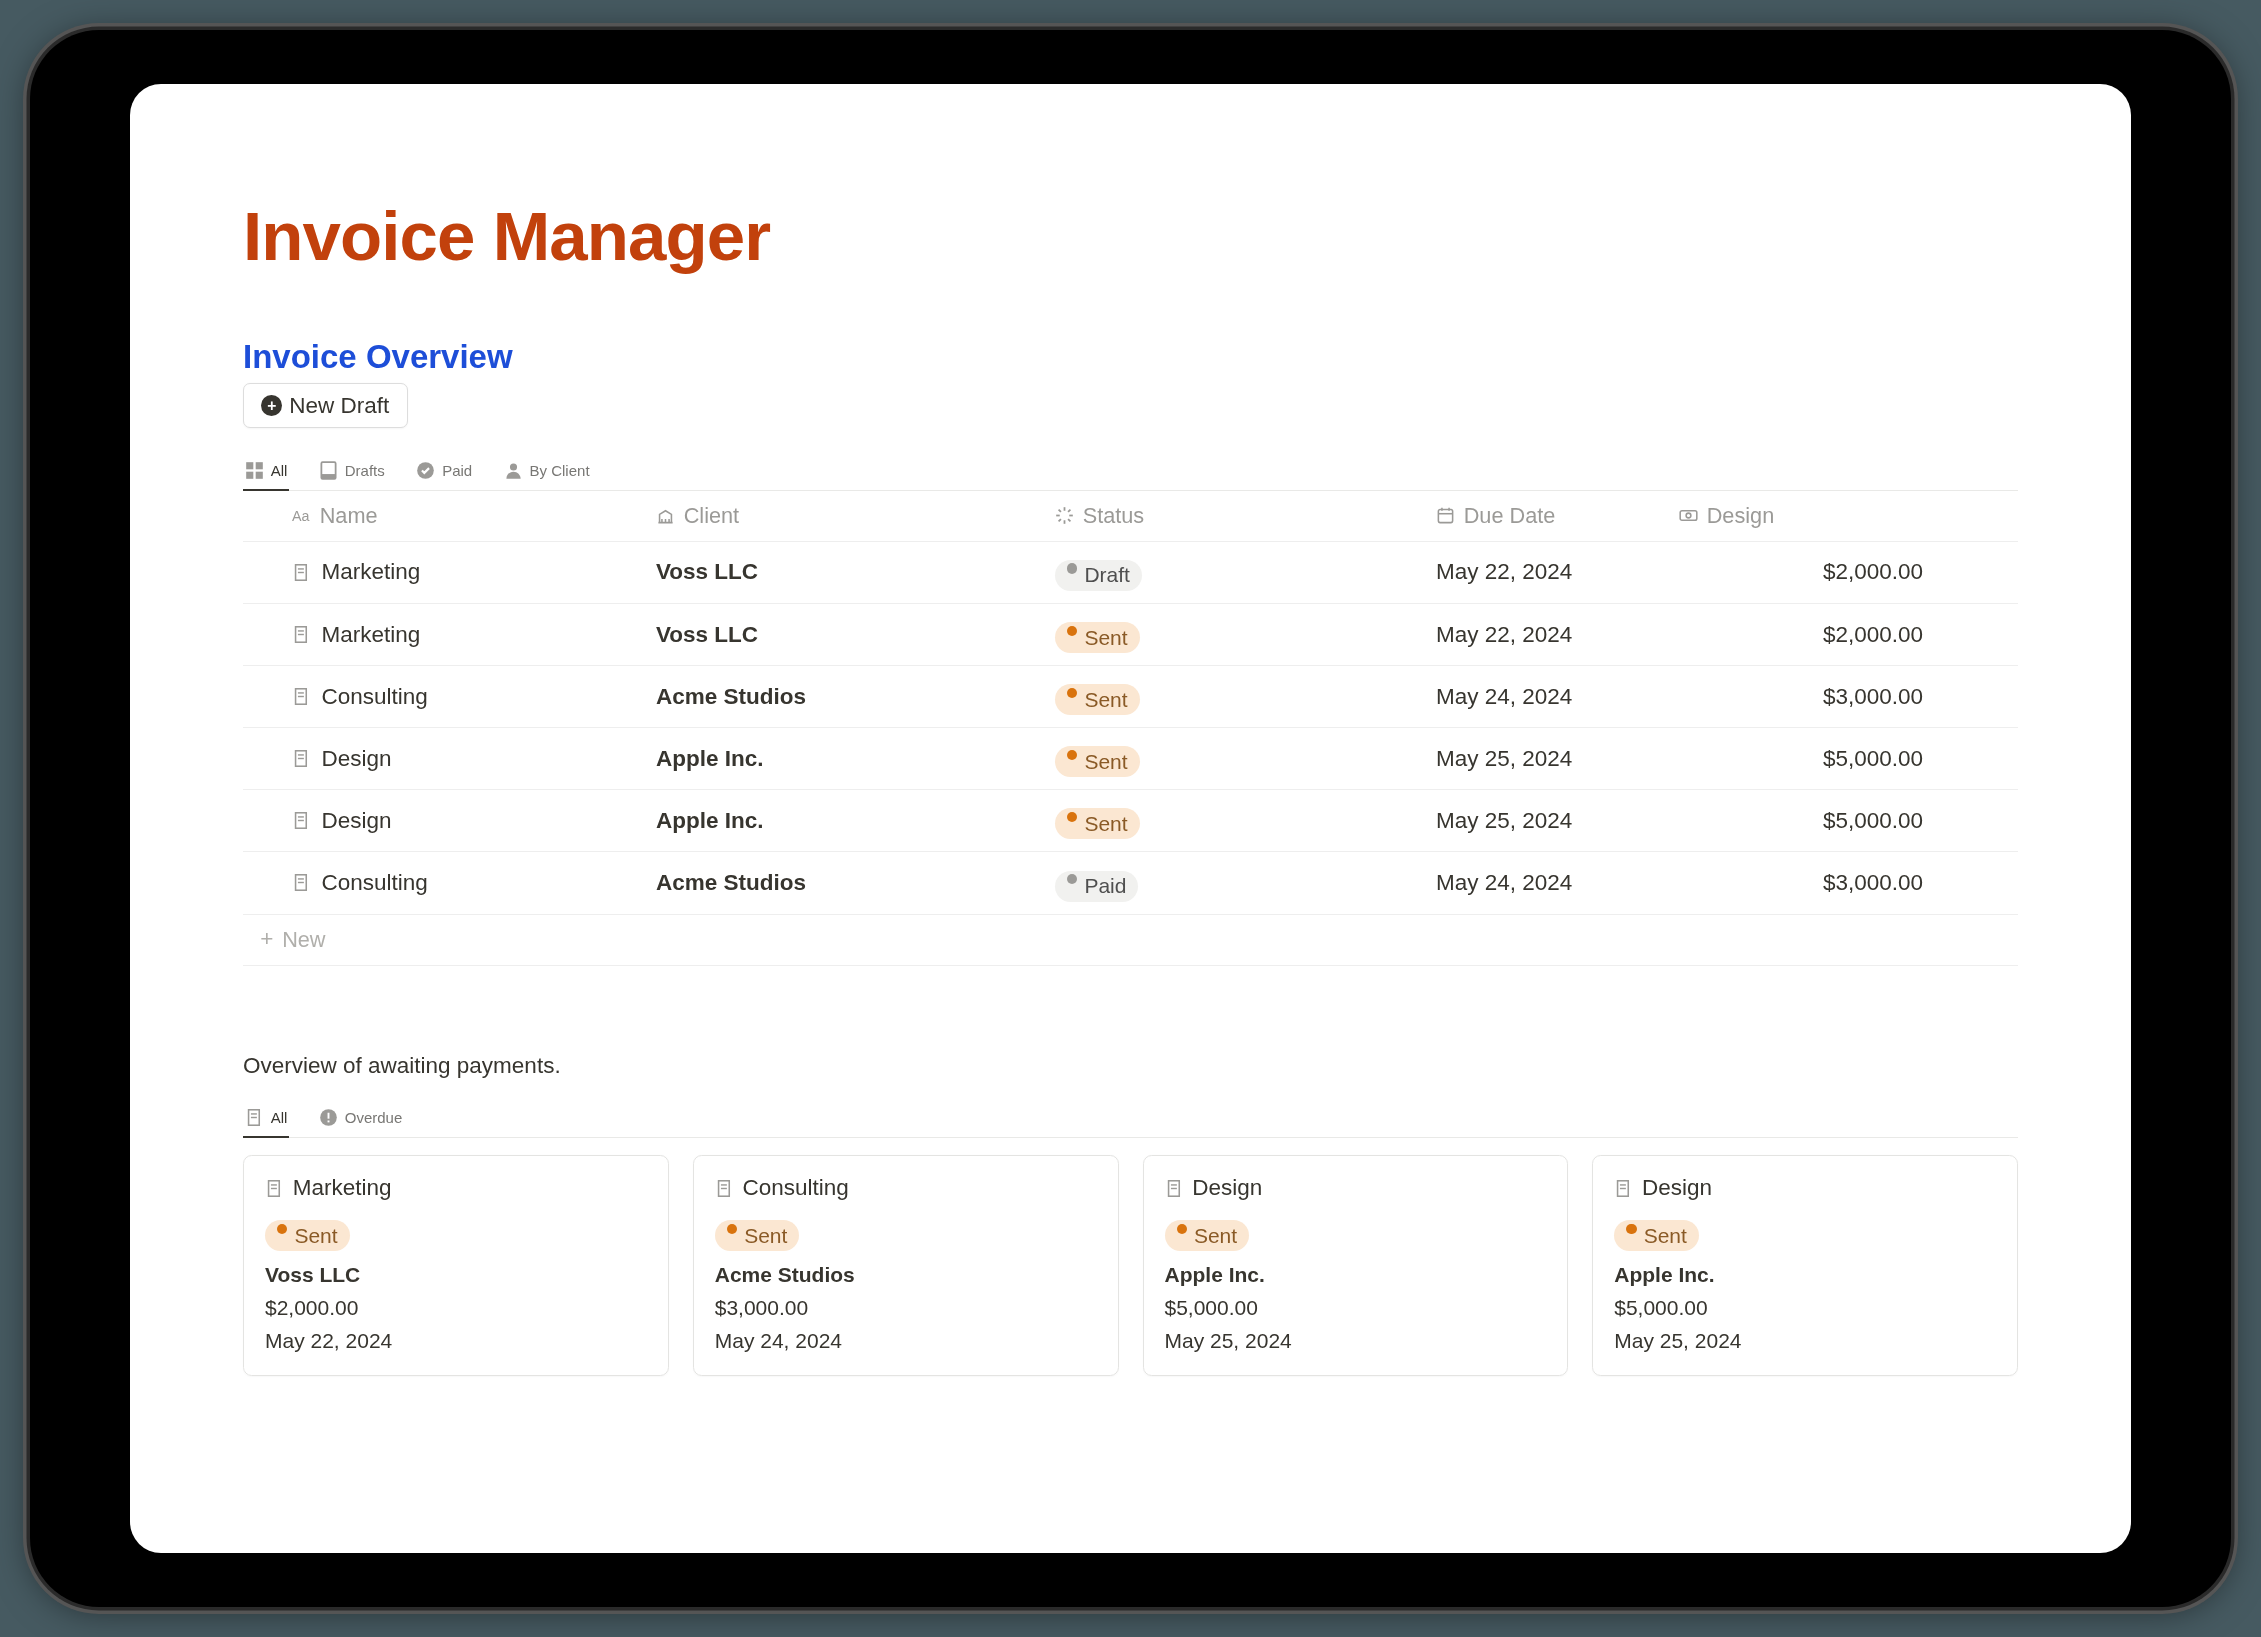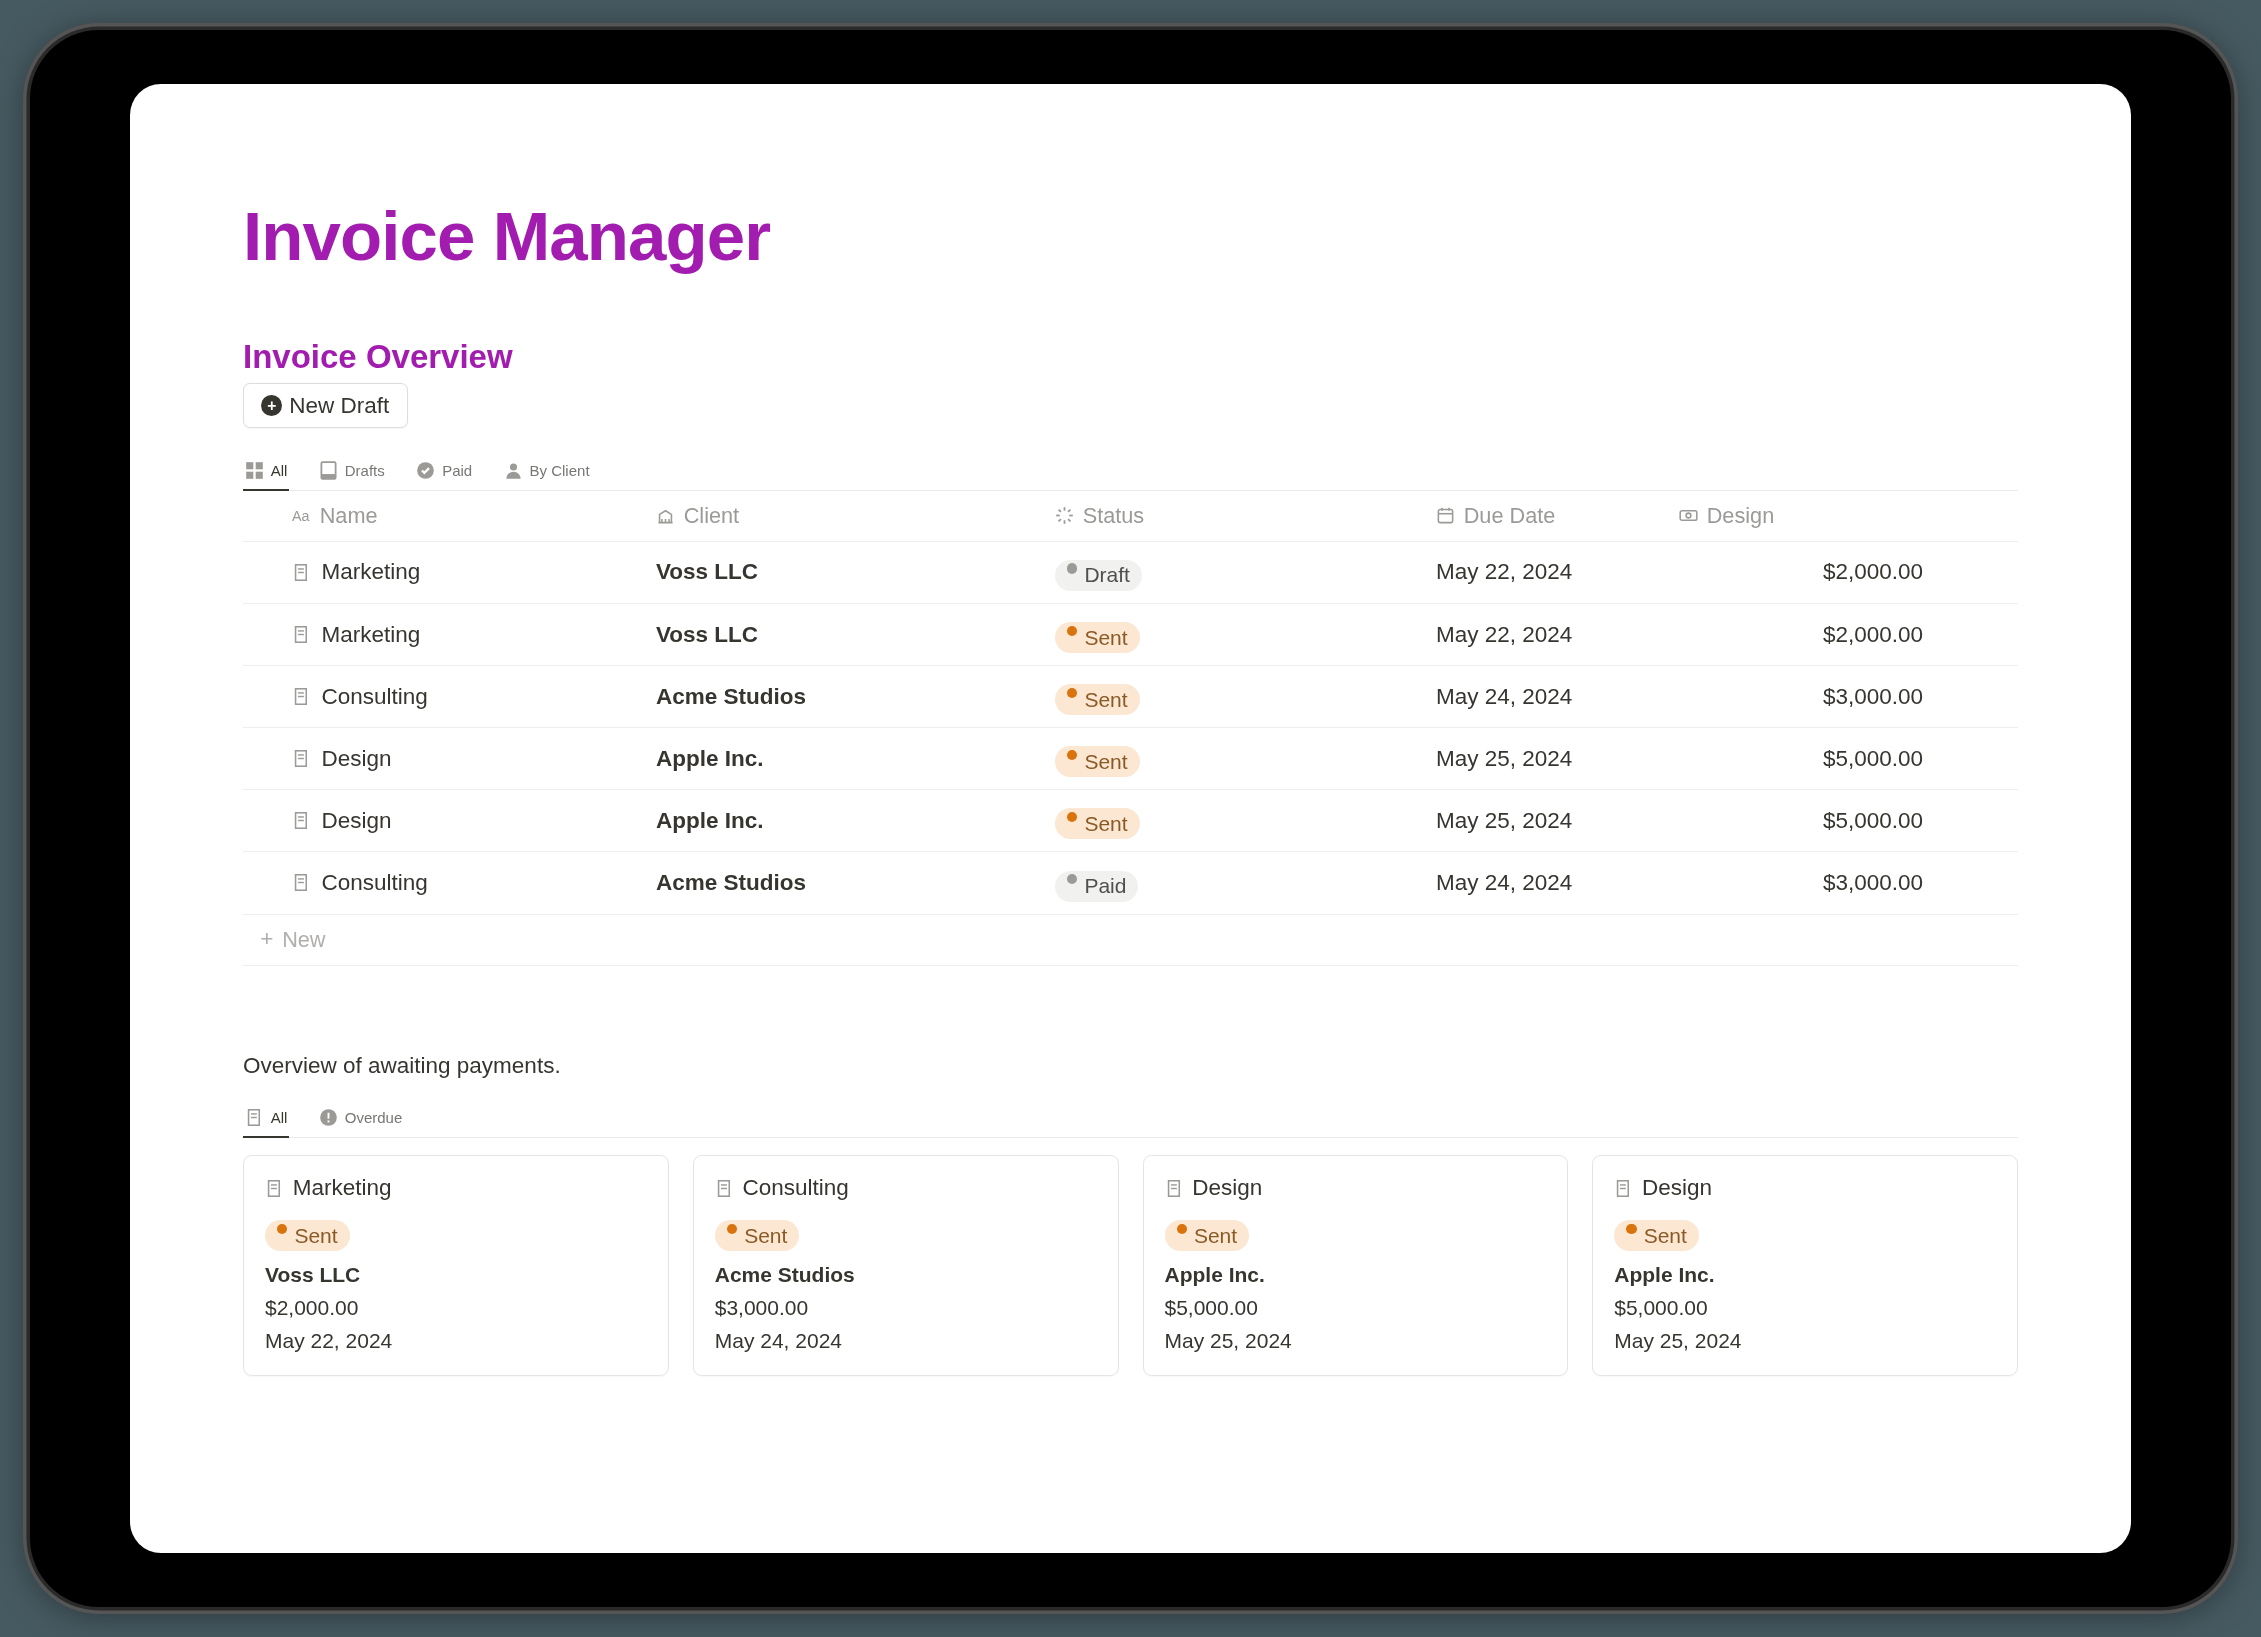--- a/index.html
+++ b/index.html
@@ -28,28 +28,28 @@
     height: 1469px;
     background: #fff;
     border-radius: 31px;
     overflow: hidden;
     padding: 113px 113px 52px 113px;
     color: #37352f;
   }
   .page-title {
     font-size: 69px;
     font-weight: 700;
-    color: #a21caf;
+    color: #c2410c;
     margin-bottom: 62px;
     letter-spacing: -0.9px;
   }
   .section-title {
     font-size: 33px;
     font-weight: 600;
-    color: #a21caf;
+    color: #1d4ed8;
     margin-bottom: 7px;
     margin-top: 44px;
   }
   .section-sub {
     font-size: 22.5px;
     color: #37352f;
     margin-bottom: 21px;
   }
   .new-draft-btn {
     display: inline-flex;

